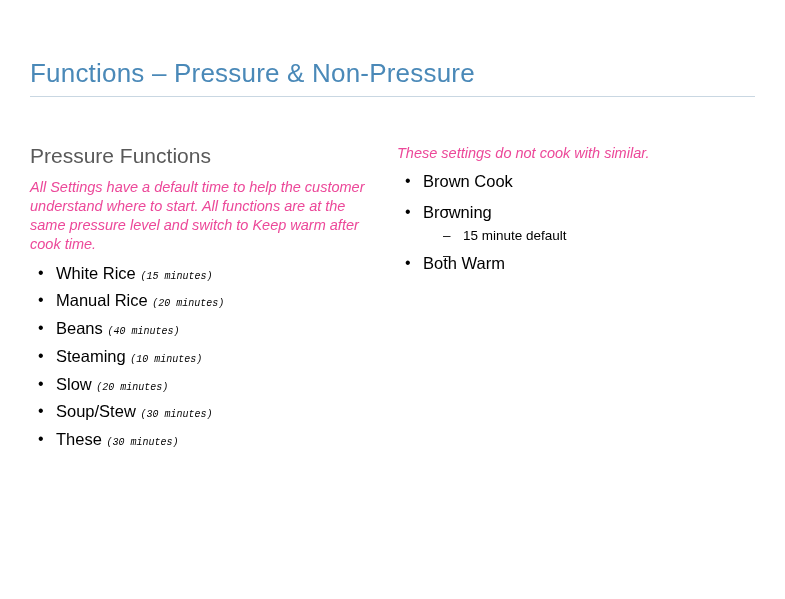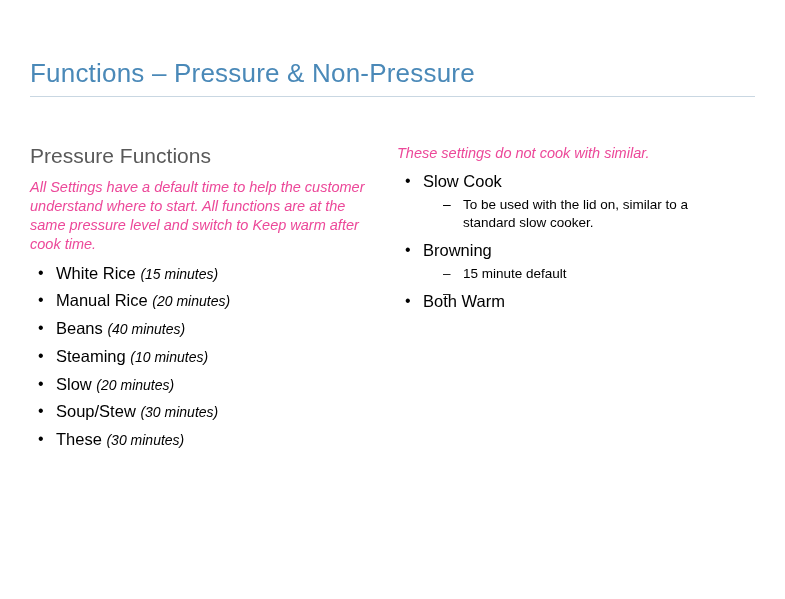--- a/index.html
+++ b/index.html
@@ -77,21 +77,22 @@
   }
   ul.l1 > li > .bullet {
     position: absolute;
     left: 8px;
     top: 0;
     font-size: 16px;
     line-height: 1.5;
   }
   .item-note {
     font-style: italic;
-    font-size: 14px;
+    font-size: 10px;
+    font-family: Liberation Mono, monospace;
   }
   ul.l2 {
     list-style: none;
     margin: 2px 0 6px 0;
     padding: 0;
   }
   ul.l2 > li {
     position: relative;
     padding-left: 26px;
     margin-bottom: 2px;
@@ -162,29 +163,28 @@
           <span class="item-note">(30 minutes)</span>
         </li>
       </ul>
     </div>
 
     <div class="col right-col">
       <p class="col-intro">These settings do not cook with similar.</p>
       <ul class="l1">
         <li>
           <span class="bullet">•</span>
-          <span>Slow Cook</span>
+          <span>Brown Cook</span>
           <div class="sub-wrap">
             <ul class="l2">
               <li>
                 <span class="dash">–</span>
               </li>
               <li>
                 <span class="dash">–</span>
-                <span>To be used with the lid on, similar to a standard slow cooker.</span>
               </li>
             </ul>
           </div>
         </li>
         <li>
           <span class="bullet">•</span>
           <span>Browning</span>
           <div class="sub-wrap">
             <ul class="l2">
               <li>

